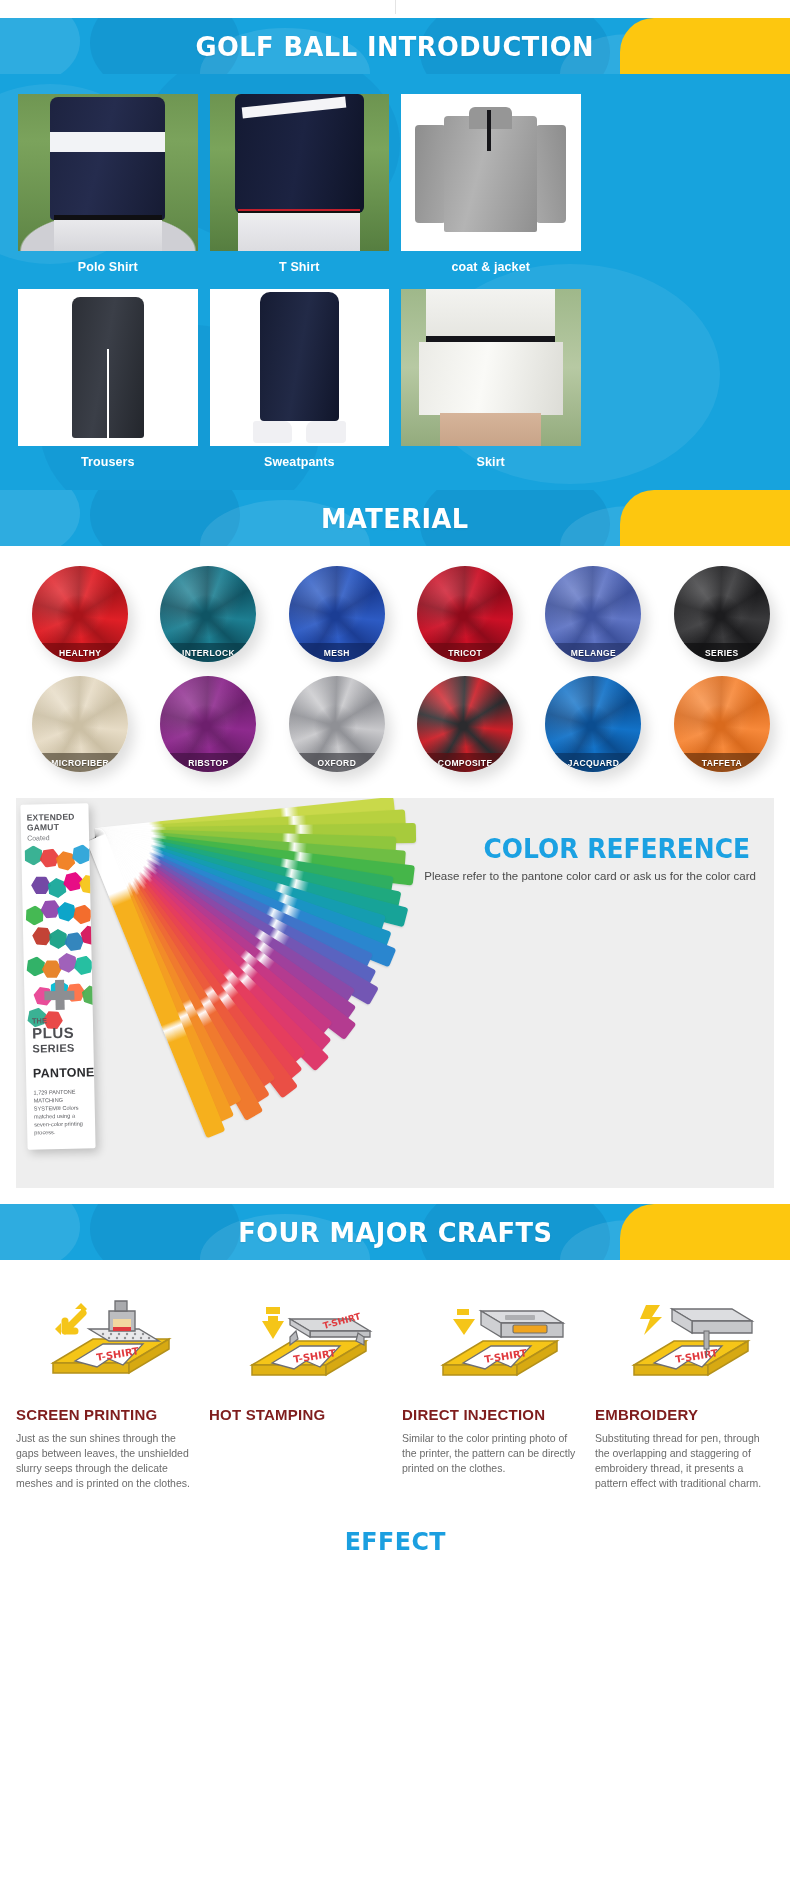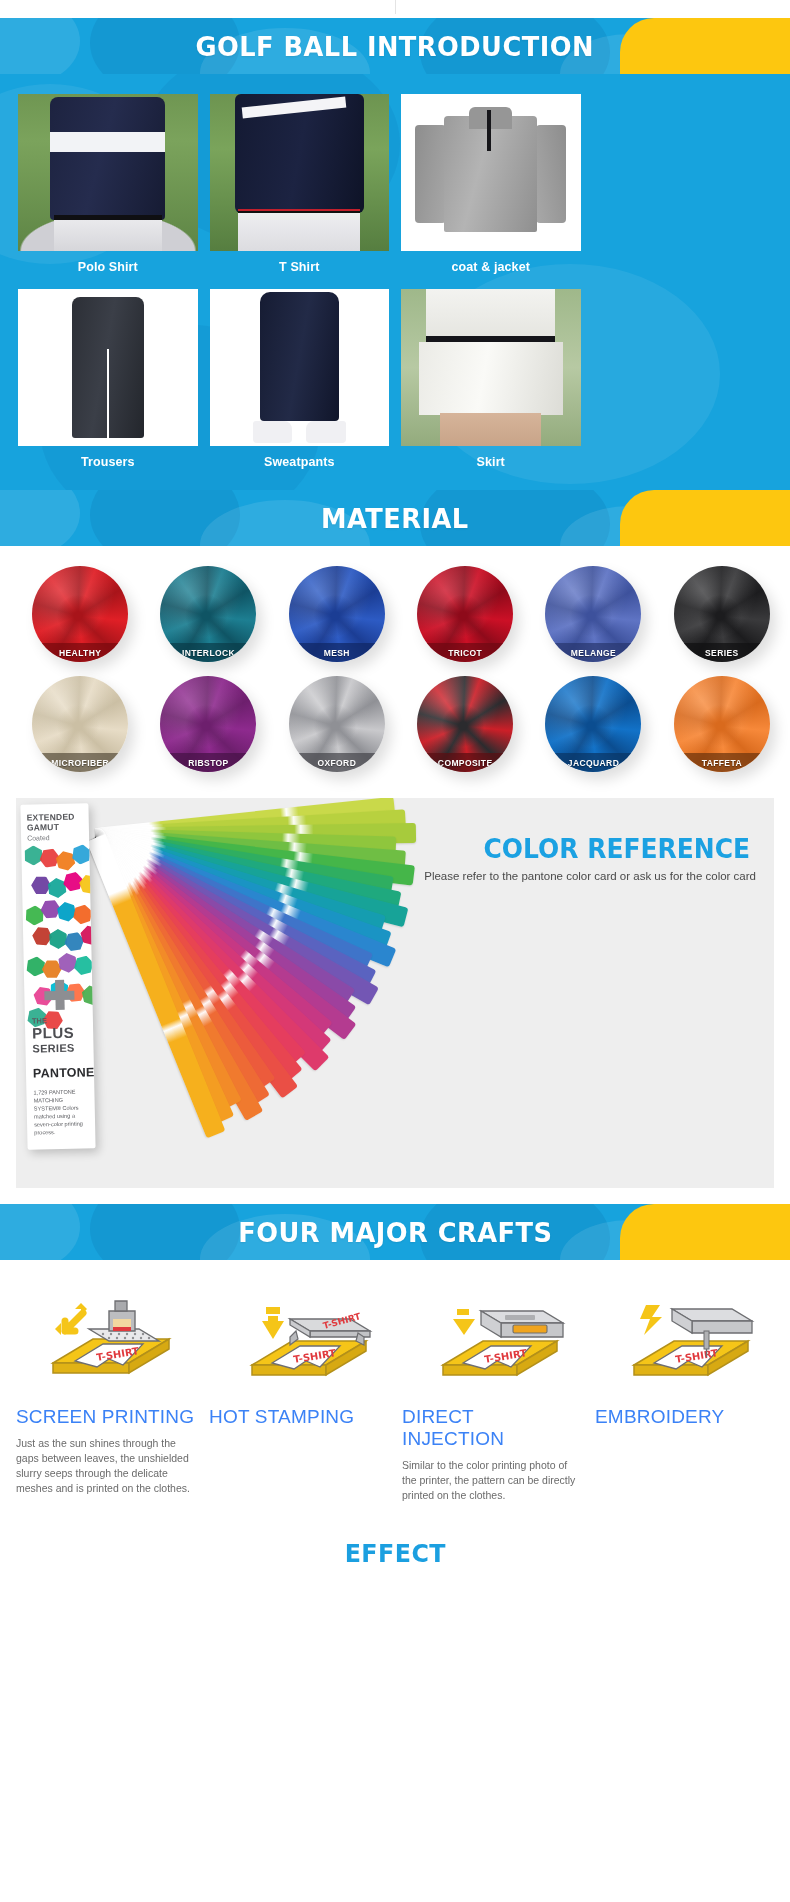--- a/index.html
+++ b/index.html
@@ -370,23 +370,23 @@
   .pc-plustxt { position: absolute; left: 7px; top: 220px; font-size: 15px; color: #4d4e52; font-weight: 700; letter-spacing: 0.5px; }
   .pc-series { position: absolute; left: 7px; top: 238px; font-size: 11px; color: #4d4e52; font-weight: 700; letter-spacing: 0.3px; }
   .pc-pantone { position: absolute; left: 7px; top: 262px; font-size: 12.5px; color: #2b2c2f; font-weight: 700; letter-spacing: 0.2px; }
   .pc-fine { position: absolute; left: 7px; top: 284px; width: 58px; font-size: 5.6px; color: #5b5c60; line-height: 8px; }
 
   
   #crafts-section { background: #ffffff; padding: 20px 16px 14px 16px; }
   .crafts-grid { display: grid; grid-template-columns: repeat(4, 1fr); gap: 0 14px; }
   .craft-icon-wrap { height: 110px; display: flex; align-items: flex-end; justify-content: center; }
   .craft-title {
-    color: #3b82f6;
-    font-size: 19px;
-    font-weight: 400;
+    color: #7f1d1d;
+    font-size: 15px;
+    font-weight: 700;
     margin: 16px 0 8px 0;
     letter-spacing: 0.2px;
   }
   .craft-desc {
     color: #6b6b6b;
     font-size: 10.5px;
     line-height: 15px;
   }
 
   
@@ -789,20 +789,21 @@
           <text x="66" y="78" font-family="DejaVu Sans, sans-serif" font-size="10" font-weight="700" fill="#e03a3e" transform="rotate(-9 66 78)">T-SHIRT</text>
           <path d="M62 24 L122 24 L142 36 L82 36 Z" fill="#dcdde0" stroke="#6d6e71" stroke-width="1.4"></path>
           <path d="M82 36 L142 36 L142 48 L82 48 Z" fill="#c6c7ca" stroke="#6d6e71" stroke-width="1.3"></path>
           <path d="M62 24 L82 36 L82 48 L62 36 Z" fill="#cfd0d3" stroke="#6d6e71" stroke-width="1.3"></path>
           <rect x="94" y="46" width="5" height="18" fill="#b0b1b4" stroke="#6d6e71" stroke-width="1"></rect>
           <path d="M96.5 64 L96.5 72" stroke="#6d6e71" stroke-width="1.4"></path>
           <path d="M36 20 L50 20 L42 32 L52 32 L34 50 L40 34 L30 34 Z" fill="#f5c518"></path>
         </svg>
       </div>
       <div class="craft-title">EMBROIDERY</div>
+      <div class="craft-desc">Substituting thread for pen, through the overlapping and staggering of embroidery thread, it presents a pattern effect with traditional charm.</div>
     </div>
 
   </div>
 </div>
 
 <div id="effect-section">
   <div class="effect-title">EFFECT</div>
 </div>
 
 </body></html>

